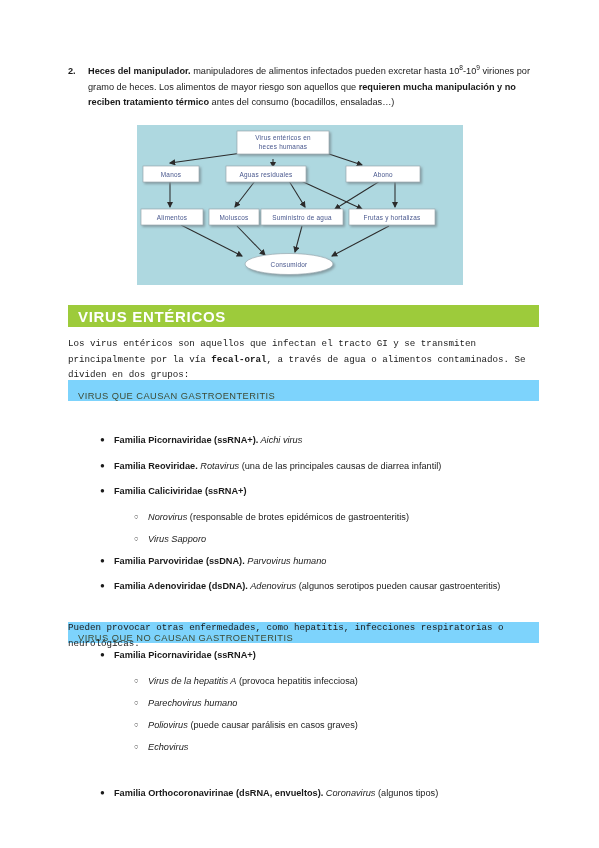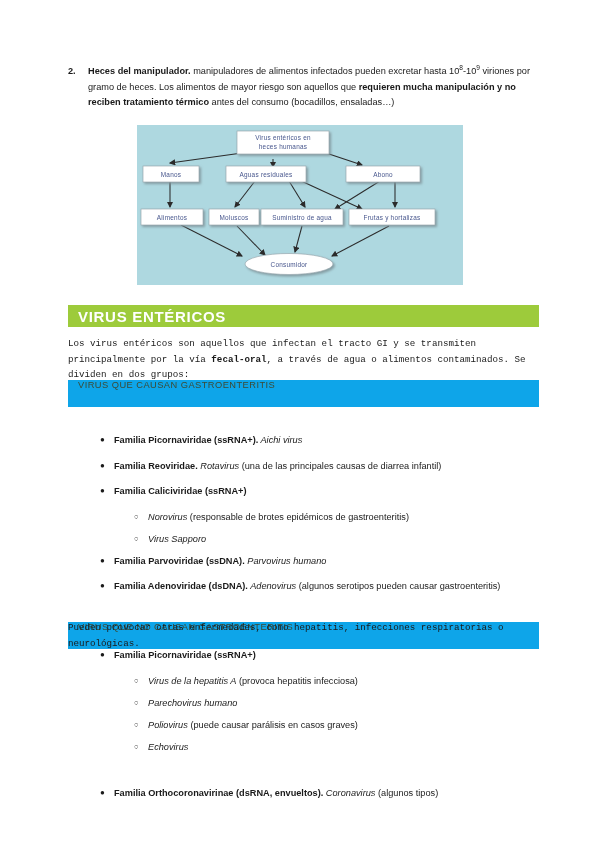--- a/index.html
+++ b/index.html
@@ -25,22 +25,22 @@
 
   
   .banner-main{
     position:absolute;left:68px;width:471px;height:22px;
     background:#9dcb3b;display:flex;align-items:center;
   }
   .banner-main span{
     color:#ffffff;font-size:15px;font-weight:bold;letter-spacing:.7px;padding-left:10px;
   }
   .banner-sub{
-    position:absolute;left:68px;width:471px;height:27px;
-    background:#0ea5e9;display:flex;align-items:flex-start;
+    position:absolute;left:68px;width:471px;height:21px;
+    background:#7dd3fc;display:flex;align-items:flex-end;
   }
   .banner-sub span{
     color:#3d4a33;font-size:9.3px;letter-spacing:.45px;padding-left:10px;
   }
 
   
   .para{position:absolute;left:68px;width:470px;font-size:9.2px;line-height:15.5px;font-family:Liberation Mono, monospace;}
 
   
   .blist{position:absolute;left:68px;width:478px;}

